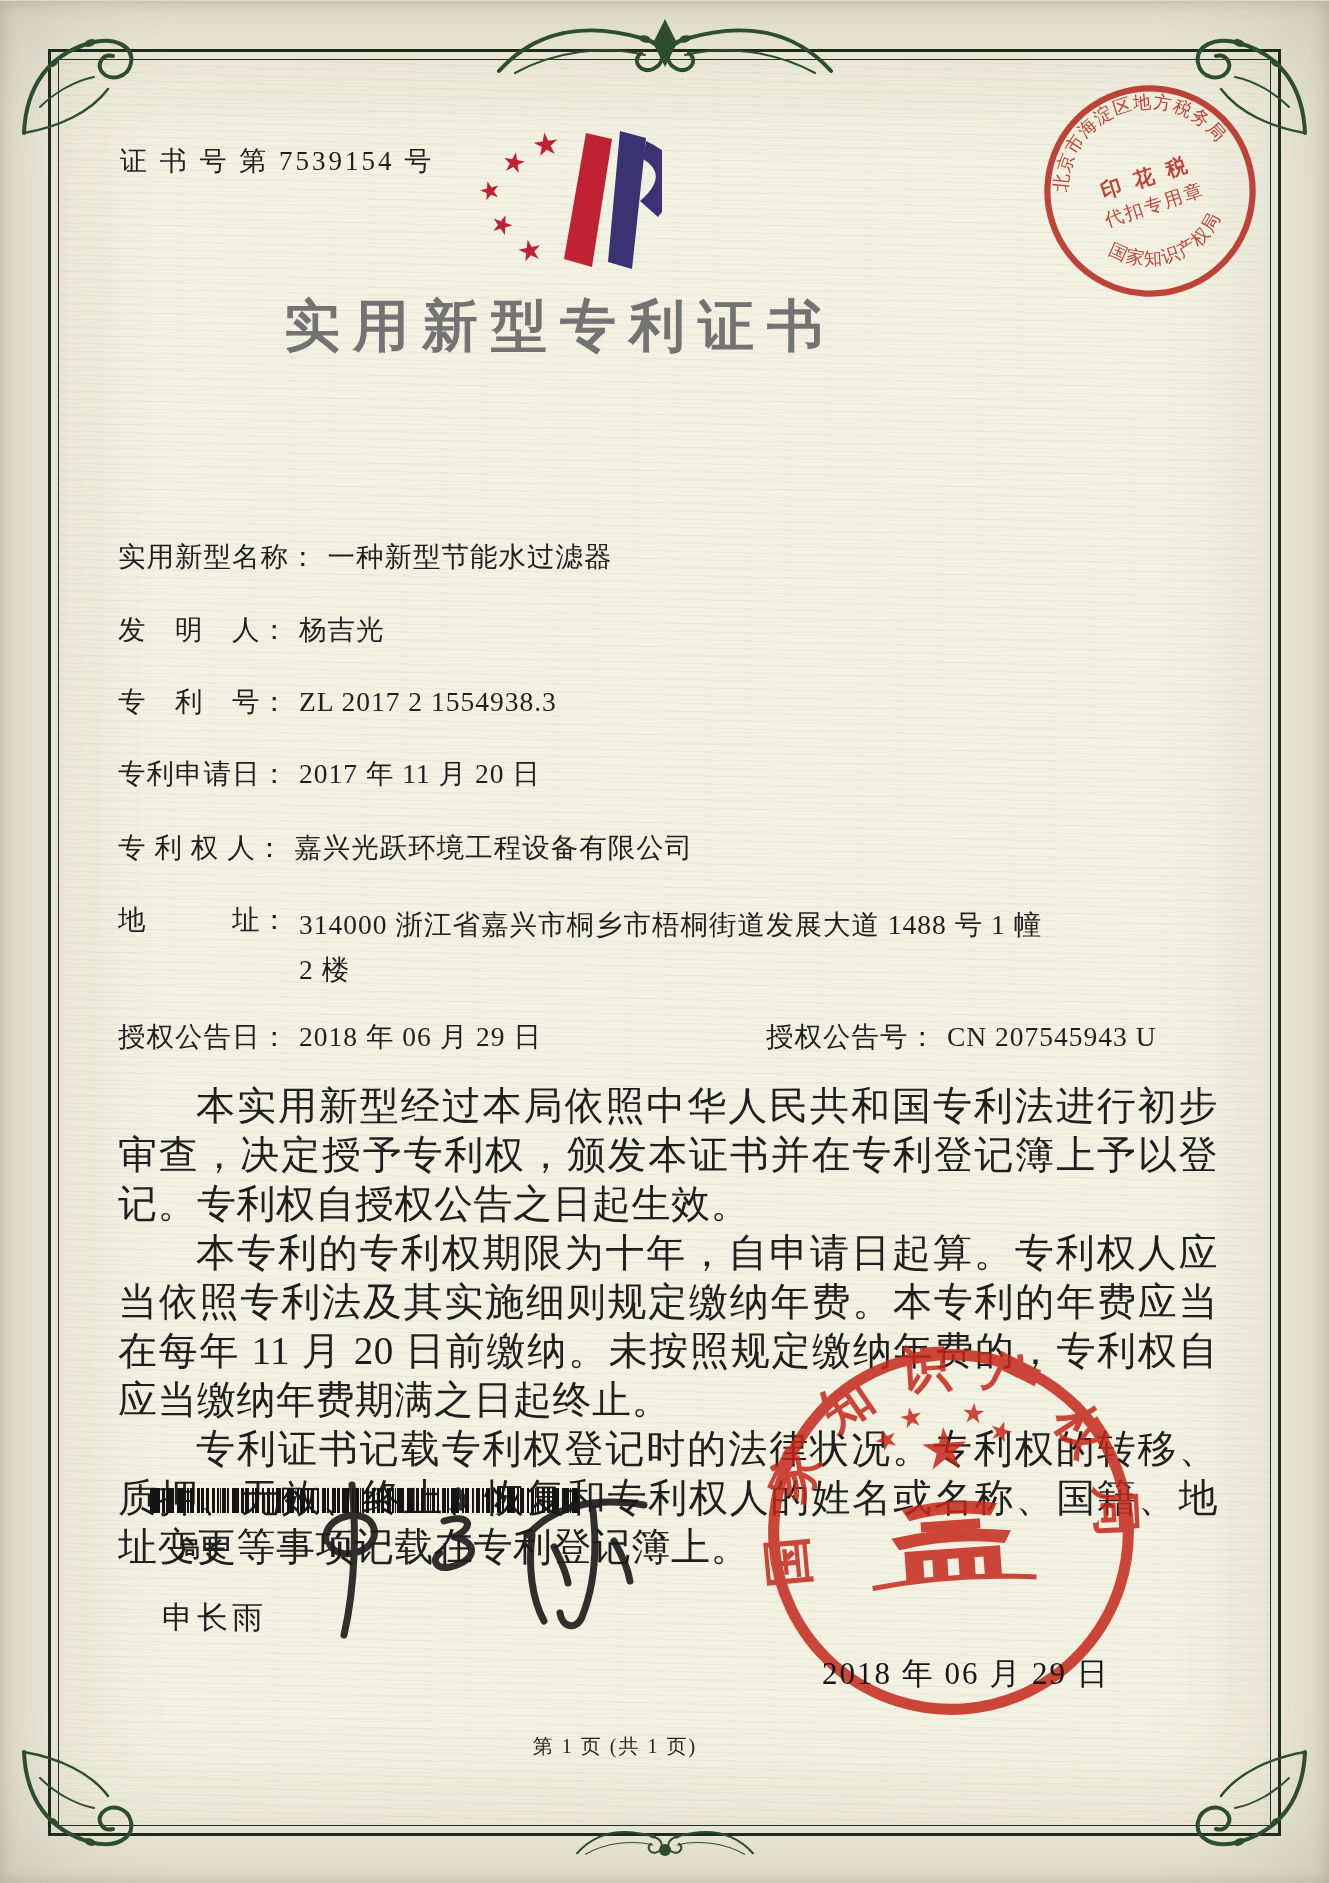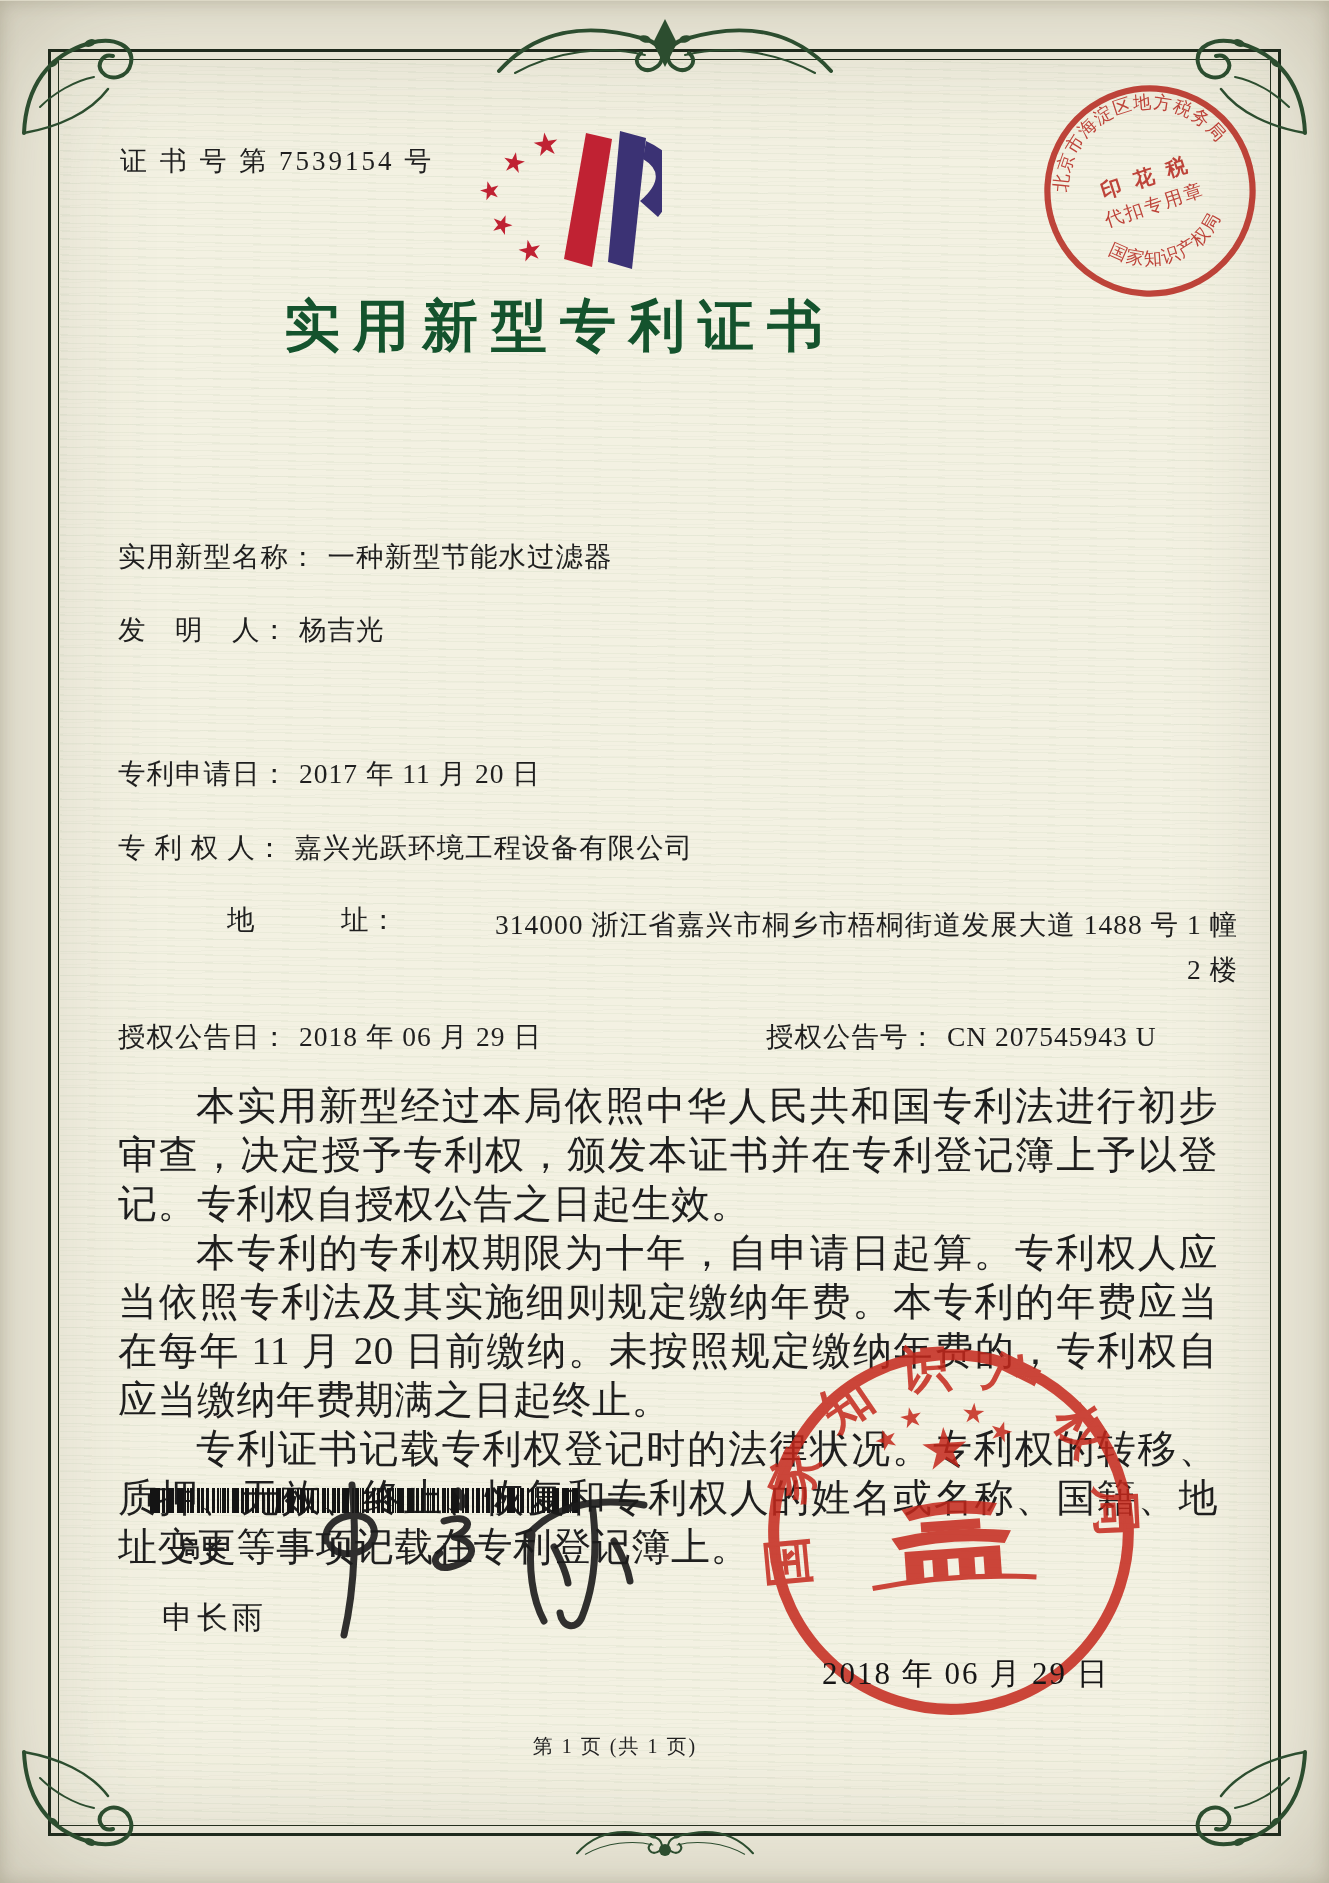--- a/index.html
+++ b/index.html
@@ -34,28 +34,28 @@
 
   .cert-number{position:absolute;left:120px;top:142px;font-size:27px;letter-spacing:3px;}
 
   .logo{position:absolute;left:462px;top:126px;}
 
   .tax-stamp{position:absolute;left:1036px;top:76px;transform:rotate(-18deg);opacity:.85;}
   .tax-stamp text{font-family:"Liberation Serif","DejaVu Serif",serif;}
 
   .title{
     position:absolute;left:170px;top:288px;width:780px;margin:0;
-    text-align:center;font-size:56px;font-weight:700;letter-spacing:13px;color:#14532d;
+    text-align:center;font-size:56px;font-weight:700;letter-spacing:13px;color:#737373;
   }
 
   .field-row{position:absolute;left:118px;width:1120px;font-size:27.5px;white-space:nowrap;}
   .flabel{letter-spacing:1px;}
   .fvalue{margin-left:10px;letter-spacing:1px;}
   .r1{top:538px;} .r2{top:611px;} .r3{top:683px;} .r4{top:755px;} .r5{top:829px;}
-  .r6{top:901px;text-align:right;}
+  .r6{top:901px;}
   .r6 .fvalue{display:inline-block;vertical-align:top;white-space:normal;width:830px;line-height:45px;}
   .r7{top:1018px;}
   .grant-right{position:absolute;left:648px;top:0;}
   .r7-inner{position:relative;}
 
   .body-text{position:absolute;left:118px;top:1080px;width:1100px;}
   .body-text p{margin:0;text-indent:2em;font-size:39px;line-height:49px;text-align:justify;letter-spacing:.5px;}
 
   .barcode{
     position:absolute;left:150px;top:1487px;width:416px;height:25px;
@@ -159,20 +159,23 @@
     </text>
   </svg>
 
   <h1 class="title">实用新型专利证书</h1>
 
   <div class="field-row r1">
     <span class="flabel">实用新型名称：</span><span class="fvalue">一种新型节能水过滤器</span>
   </div>
   <div class="field-row r2">
     <span class="flabel">发　明　人：</span><span class="fvalue">杨吉光</span>
+  </div>
+  <div class="field-row r3">
+    <span class="flabel">专　利　号：</span><span class="fvalue">ZL 2017 2 1554938.3</span>
   </div>
   <div class="field-row r4">
     <span class="flabel">专利申请日：</span><span class="fvalue">2017 年 11 月 20 日</span>
   </div>
   <div class="field-row r5">
     <span class="flabel">专 利 权 人：</span><span class="fvalue">嘉兴光跃环境工程设备有限公司</span>
   </div>
   <div class="field-row r6">
     <span class="flabel">地　　　址：</span><span class="fvalue"><span>314000  浙江省嘉兴市桐乡市梧桐街道发展大道 1488 号 1 幢</span><br><span>2 楼</span></span>
   </div>

